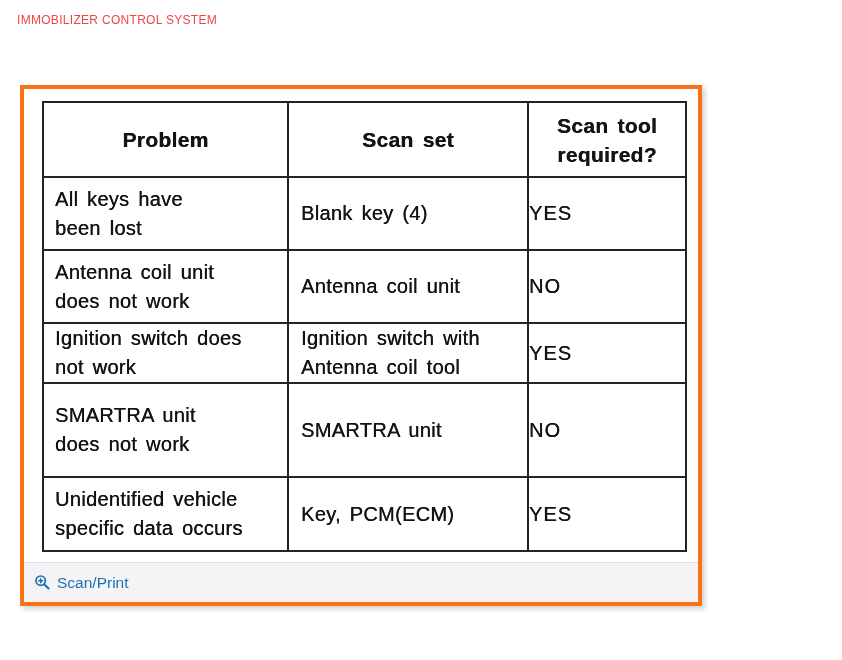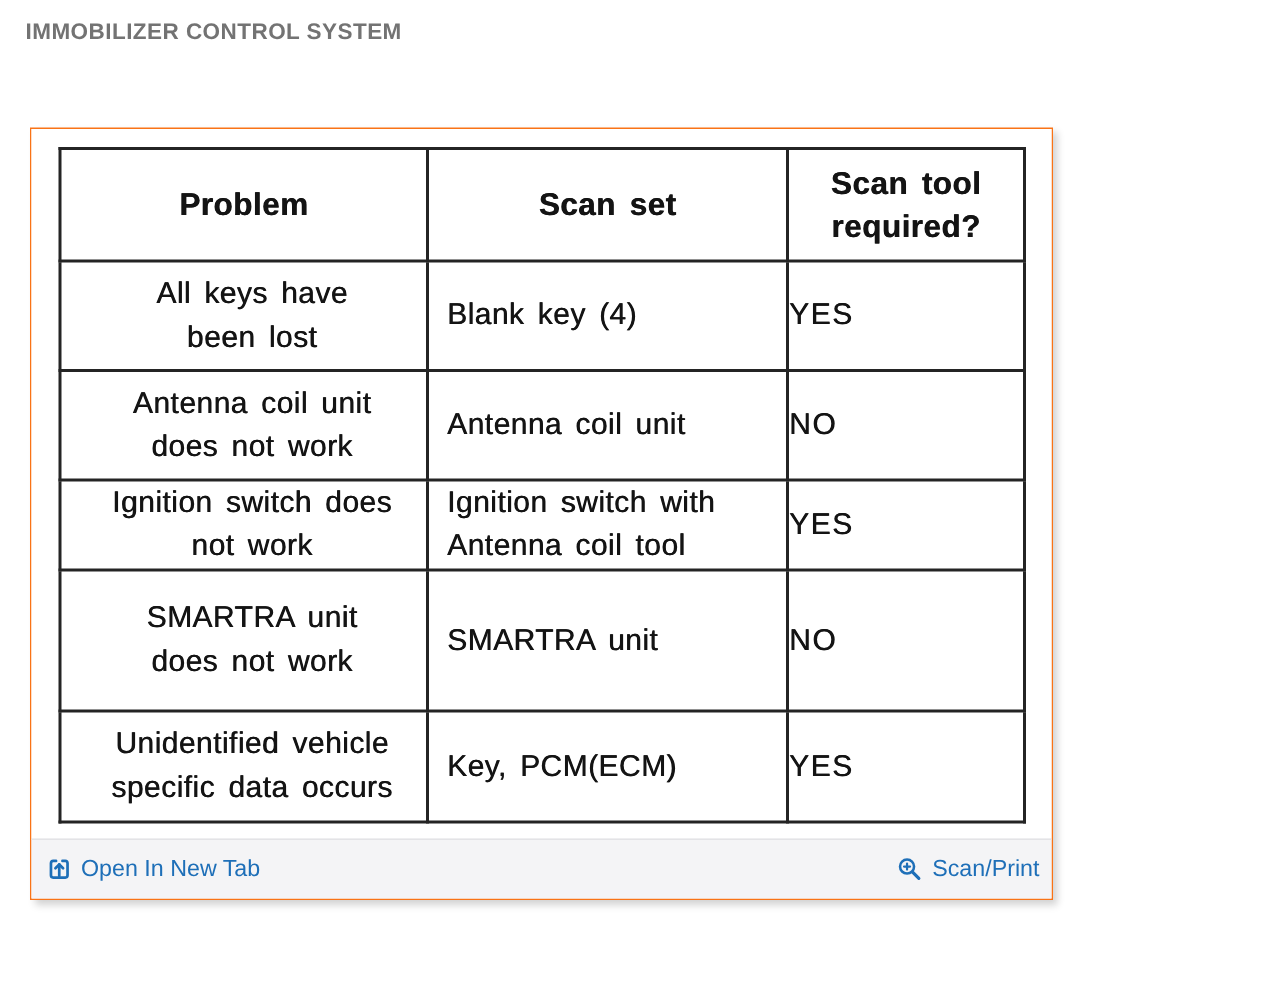--- a/index.html
+++ b/index.html
@@ -8,33 +8,33 @@
     background: #ffffff;
     font-family: "Liberation Sans", sans-serif;
     overflow: hidden;
     position: relative;
   }
 
   
   .page-title {
     position: absolute;
     left: 17px; top: 13px;
-    font-size: 15px;
-    font-weight: 700;
+    font-size: 12px;
+    font-weight: 400;
     letter-spacing: 0.3px;
-    color: #737373;
+    color: #ef4444;
   }
 
   
   .viewer-panel {
     position: absolute;
     left: 20px; top: 85px;
     width: 682px;
     background: #ffffff;
-    border: 1px solid #f97316;
+    border: 4px solid #f97316;
     box-shadow: 3px 3px 5px rgba(0,0,0,0.18);
   }
 
   .scan-wrap {
     padding: 12px 18px 10px 18px;
     background: #ffffff;
   }
 
   
   table.scan-table {
@@ -53,21 +53,21 @@
     line-height: 29px;
     letter-spacing: 0.3px;
     word-spacing: 3px;
     text-shadow: 0.35px 0 0 currentColor;
   }
   table.scan-table th {
     font-weight: 700;
     text-align: center;
     font-size: 21px;
   }
-  table.scan-table td.cell-problem { text-align: center; padding-left: 11px; padding-right: 0; }
+  table.scan-table td.cell-problem { text-align: left; padding-left: 11px; padding-right: 0; }
   table.scan-table td.cell-part    { text-align: left; padding-left: 12px; padding-right: 4px; }
   table.scan-table td.cell-scan    { letter-spacing: 1px; }
 
   table.scan-table tr:nth-child(1) { height: 75px; }
   table.scan-table tr:nth-child(2) { height: 73px; }
   table.scan-table tr:nth-child(3) { height: 73px; }
   table.scan-table tr:nth-child(4) { height: 41px; }
   table.scan-table tr:nth-child(5) { height: 94px; }
   table.scan-table tr:nth-child(6) { height: 74px; }
   table.scan-table tr:nth-child(7) { height: 75px; }
@@ -145,30 +145,20 @@
           <td class="cell-part">Key, PCM(ECM)</td>
           <td class="cell-scan">YES</td>
         </tr>
       </tbody>
     </table>
   </div>
 
   <div class="panel-footer">
     <a class="footer-link">
       <span>
-        <svg width="17" height="17" viewBox="0 0 16 16" fill="none" stroke="#1e6fb8" stroke-width="1.7" stroke-linecap="round" stroke-linejoin="round">
-          <path d="M6 2.8 H4.2 Q2.8 2.8 2.8 4.2 V11.8 Q2.8 13.2 4.2 13.2 H11.8 Q13.2 13.2 13.2 11.8 V4.2 Q13.2 2.8 11.8 2.8 H10"></path>
-          <path d="M8 12.2 V5"></path>
-          <path d="M5.6 7.4 L8 5 L10.4 7.4"></path>
-        </svg>
-      </span>
-      <span>Open In New Tab</span>
-    </a>
-    <a class="footer-link">
-      <span>
         <svg width="17" height="17" viewBox="0 0 16 16" fill="none" stroke="#1e6fb8" stroke-linecap="round">
           <circle cx="6.3" cy="6.3" r="4.4" stroke-width="1.6"></circle>
           <path d="M6.3 4.4 V8.2 M4.4 6.3 H8.2" stroke-width="1.4"></path>
           <path d="M9.8 9.8 L13.7 13.7" stroke-width="2"></path>
         </svg>
       </span>
       <span>Scan/Print</span>
     </a>
   </div>
 

